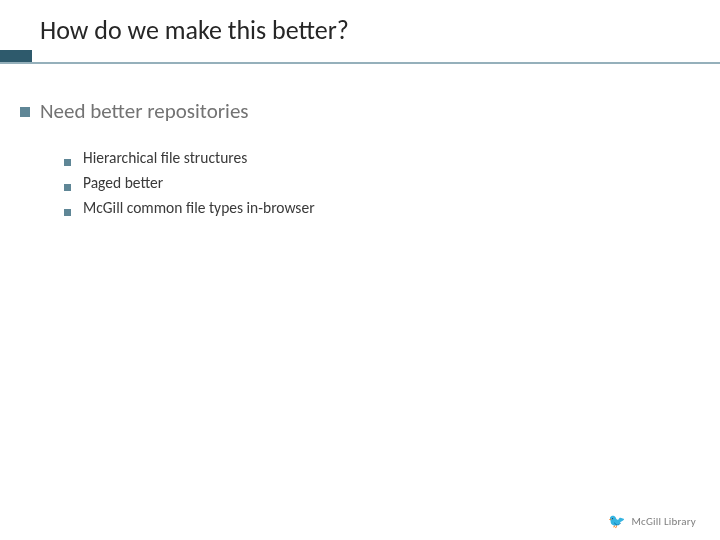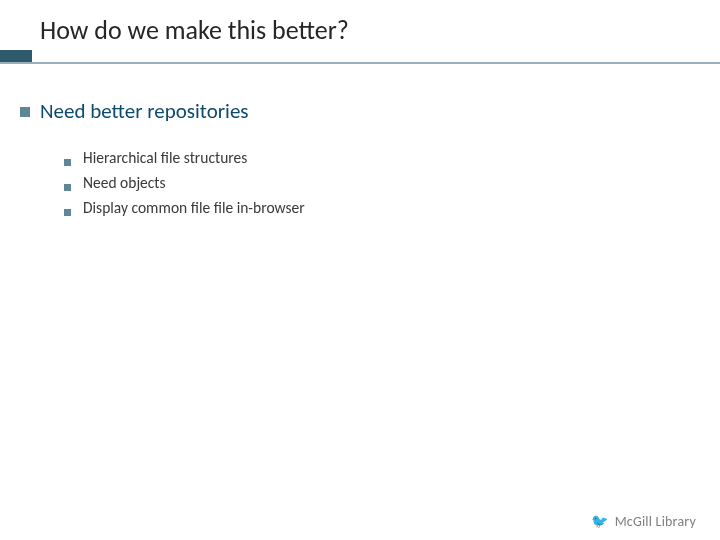--- a/index.html
+++ b/index.html
@@ -5,29 +5,29 @@
   * { margin: 0; padding: 0; box-sizing: border-box; }
   html, body { width: 720px; height: 540px; font-family: Calibri, "Segoe UI", Arial, sans-serif; background: #fff; color: #3a3a3a; }
   .slide { position: relative; width: 720px; height: 540px; overflow: hidden; }
   .title-bar { position: absolute; top: 0; left: 0; width: 580px; height: 62px; }
   .title-accent { position: absolute; left: 0; top: 50px; width: 32px; height: 12px; background: #2e5a6c; }
   .title-rule { position: absolute; left: 0; top: 62px; width: 720px; height: 2px; background: #95b0bb; }
   .title-text { position: absolute; left: 40px; top: 14px; font-size: 26px; font-weight: 400; color: #262626; }
   .content { position: absolute; left: 20px; top: 86px; width: 680px; }
   .lvl1 { display: flex; align-items: flex-start; margin: 12px 0 10px 0; }
   .lvl1 .bullet { flex: 0 0 auto; width: 10px; height: 10px; background: #5f8696; margin: 9px 10px 0 0; }
-  .lvl1 .txt { font-size: 21px; color: #0c4a6e; line-height: 1.25; }
+  .lvl1 .txt { font-size: 21px; color: #737373; line-height: 1.25; }
   .sub { margin: 4px 0 4px 44px; }
   .lvl2 { display: flex; align-items: center; margin: 4px 0; }
   .lvl2 .bullet { flex: 0 0 auto; width: 7px; height: 7px; background: #5f8696; margin: 7px 12px 0 0; }
   .lvl2 .txt { font-size: 15.5px; color: #3a3a3a; line-height: 1.35; }
   .gap { height: 10px; }
   .footer-logo { position: absolute; right: 24px; bottom: 10px; display: flex; align-items: center; gap: 6px; }
   .footer-logo .bird { font-size: 14px; color: #c0392b; }
-  .footer-logo .label { font-size: 14px; color: #808080; letter-spacing: 0.2px; }
+  .footer-logo .label { font-size: 11px; color: #808080; letter-spacing: 0.2px; }
 </style>
 </head>
 <body>
 
 <div class="slide">
 
   <div class="title-bar">
     <div class="title-text">How do we make this better?</div>
     <div class="title-accent"></div>
     <div class="title-rule"></div>
@@ -42,25 +42,25 @@
 
     <div class="gap"></div>
 
     <div class="sub">
       <div class="lvl2">
         <span class="bullet"></span>
         <span class="txt">Hierarchical file structures</span>
       </div>
       <div class="lvl2">
         <span class="bullet"></span>
-        <span class="txt">Need objects</span>
+        <span class="txt">Paged better</span>
       </div>
       <div class="lvl2">
         <span class="bullet"></span>
-        <span class="txt">Display common file file in-browser</span>
+        <span class="txt">McGill common file types in-browser</span>
       </div>
     </div>
 
     <div class="gap"></div>
 
 
   </div>
 
   <div class="footer-logo">
     <span class="bird">🐦</span>

